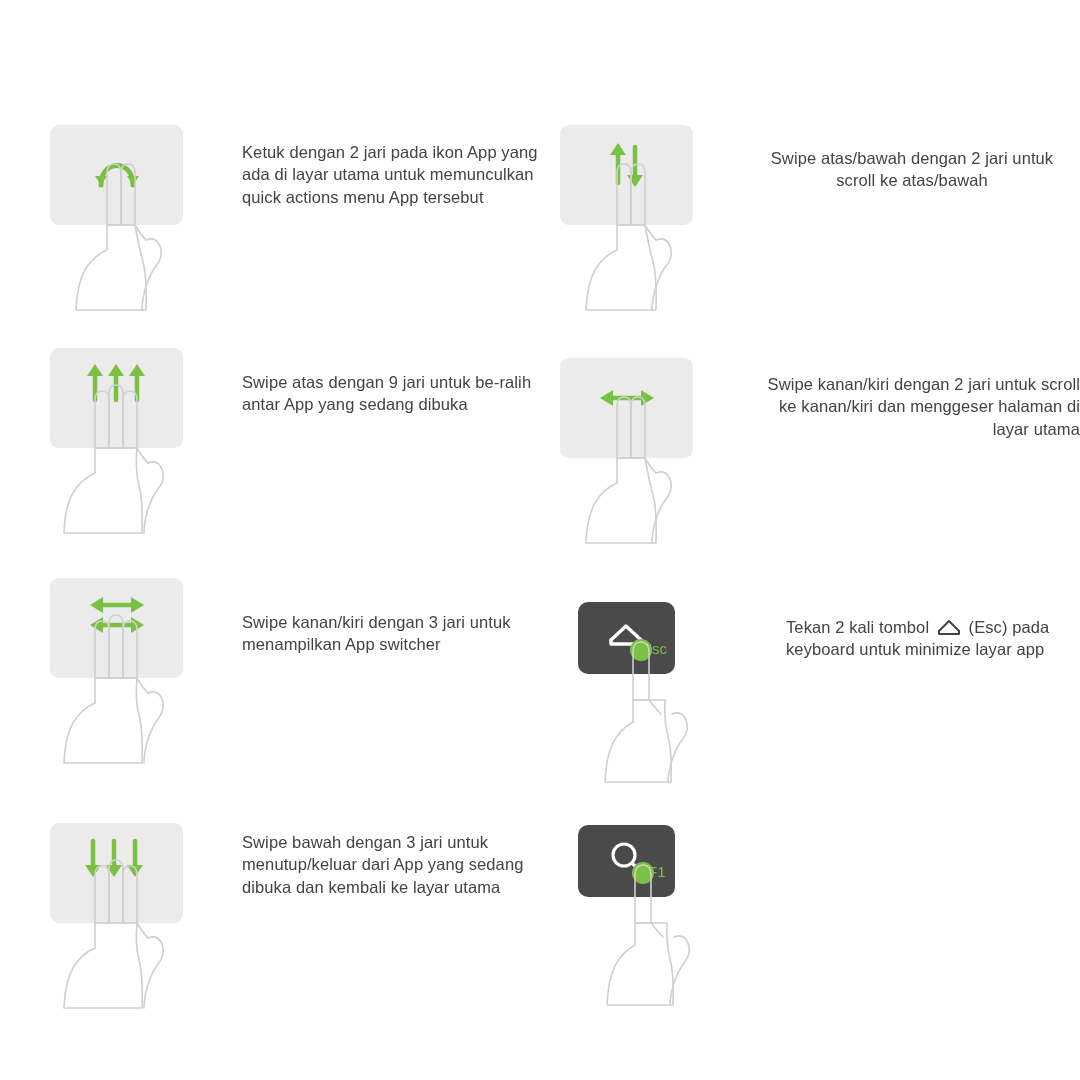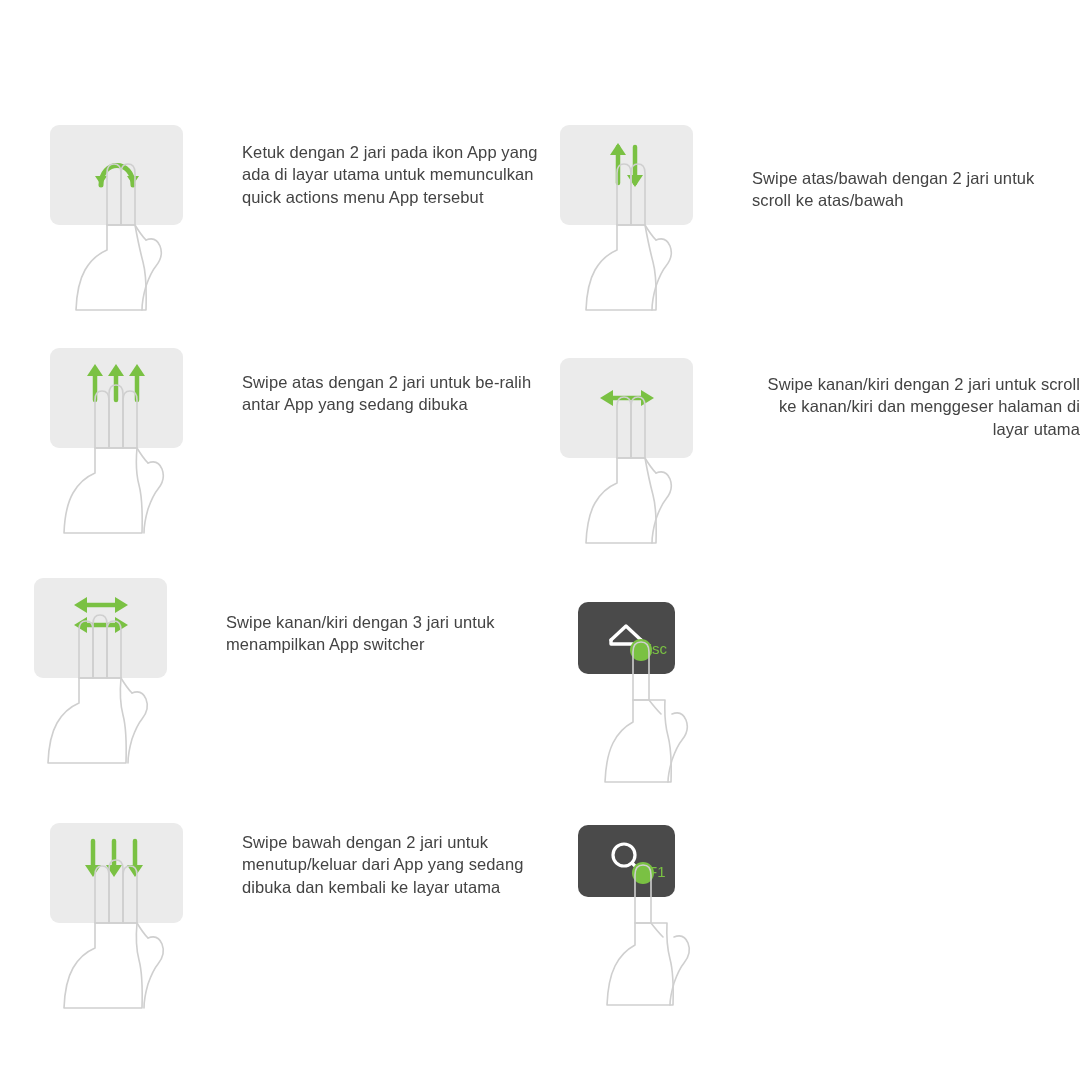--- a/index.html
+++ b/index.html
@@ -131,21 +131,21 @@
       <svg class="hand" viewBox="0 0 160 190">
         <g fill="none" stroke="#cfcfcf" stroke-width="1.6" stroke-linejoin="round" stroke-linecap="round">
           <path d="M57 48 q0 -9 7 -9 q7 0 7 9 l0 52 l-14 0 z"></path>
           <path d="M71 48 q0 -9 7 -9 q7 0 7 9 l0 52 l-14 0 z"></path>
           <path d="M57 100 l0 25 q-14 6 -22 20 q-8 14 -9 40 l70 0 q1 -33 -3 -48 q-4 -15 -8 -37 l0 0 z"></path>
           <path d="M96 115 q10 -4 14 6 q4 10 -4 20 q-5 6 -10 20 q-4 14 -4 24"></path>
           <path d="M85 100 q6 10 11 15"></path>
         </g>
       </svg>
     </div>
-    <div class="caption" style="margin-left:32px; margin-top:42px;">Swipe atas/bawah dengan 2 jari untuk scroll ke atas/bawah</div>
+    <div class="caption" style="margin-left:32px; margin-top:22px;text-align:center;">Swipe atas/bawah dengan 2 jari untuk scroll ke atas/bawah</div>
   </div>
 
   <div class="row-item" style="left:50px; top:348px;">
     <div class="gesture-figure">
       <div class="pad"></div>
       <svg class="arrows" viewBox="0 0 133 100">
         <g stroke="#7ac143" stroke-width="4.5" stroke-linecap="round" fill="none">
           <line x1="45" y1="24" x2="45" y2="52"></line>
           <line x1="66" y1="24" x2="66" y2="52"></line>
           <line x1="87" y1="24" x2="87" y2="52"></line>
@@ -158,21 +158,21 @@
         <g fill="none" stroke="#cfcfcf" stroke-width="1.6" stroke-linejoin="round" stroke-linecap="round">
           <path d="M45 52 q0 -9 7 -9 q7 0 7 9 l0 48 l-14 0 z"></path>
           <path d="M59 46 q0 -9 7 -9 q7 0 7 9 l0 54 l-14 0 z"></path>
           <path d="M73 52 q0 -9 7 -9 q7 0 7 9 l0 48 l-14 0 z"></path>
           <path d="M45 100 l0 25 q-14 6 -22 20 q-8 14 -9 40 l78 0 q1 -33 -3 -48 q-4 -15 -2 -37 l0 0 z"></path>
           <path d="M98 115 q10 -4 14 6 q4 10 -4 20 q-5 6 -10 20 q-4 14 -4 24"></path>
           <path d="M87 100 q6 10 11 15"></path>
         </g>
       </svg>
     </div>
-    <div class="caption" style="margin-left:32px; margin-top:23px;">Swipe atas dengan 2 jari untuk be-ralih antar App yang sedang dibuka</div>
+    <div class="caption" style="margin-left:32px; margin-top:23px;">Swipe atas dengan 9 jari untuk be-ralih antar App yang sedang dibuka</div>
   </div>
 
   <div class="row-item" style="left:560px; top:358px;text-align:right;">
     <div class="gesture-figure">
       <div class="pad"></div>
       <svg class="arrows" viewBox="0 0 133 100">
         <g stroke="#7ac143" stroke-width="4.5" stroke-linecap="round" fill="none">
           <line x1="46" y1="40" x2="88" y2="40"></line>
         </g>
         <path d="M40 40 l13 -8 l0 16 z" fill="#7ac143"></path>
@@ -184,21 +184,21 @@
           <path d="M71 48 q0 -9 7 -9 q7 0 7 9 l0 52 l-14 0 z"></path>
           <path d="M57 100 l0 25 q-14 6 -22 20 q-8 14 -9 40 l70 0 q1 -33 -3 -48 q-4 -15 -8 -37 l0 0 z"></path>
           <path d="M96 115 q10 -4 14 6 q4 10 -4 20 q-5 6 -10 20 q-4 14 -4 24"></path>
           <path d="M85 100 q6 10 11 15"></path>
         </g>
       </svg>
     </div>
     <div class="caption wide" style="margin-left:32px; margin-top:15px;">Swipe kanan/kiri dengan 2 jari untuk scroll ke kanan/kiri dan menggeser halaman di layar utama</div>
   </div>
 
-  <div class="row-item" style="left:34px; top:578px;">
+  <div class="row-item" style="left:50px; top:578px;">
     <div class="gesture-figure">
       <div class="pad"></div>
       <svg class="arrows" viewBox="0 0 133 100">
         <g stroke="#7ac143" stroke-width="4.5" stroke-linecap="round" fill="none">
           <line x1="46" y1="27" x2="88" y2="27"></line>
           <line x1="46" y1="47" x2="88" y2="47"></line>
         </g>
         <path d="M40 27 l13 -8 l0 16 z" fill="#7ac143"></path>
         <path d="M94 27 l-13 -8 l0 16 z" fill="#7ac143"></path>
         <path d="M40 47 l13 -8 l0 16 z" fill="#7ac143"></path>
@@ -229,20 +229,28 @@
       <svg class="hand" viewBox="0 0 160 190" style="left:10px;">
         <g fill="none" stroke="#cfcfcf" stroke-width="1.6" stroke-linejoin="round" stroke-linecap="round">
           <circle cx="53" cy="48" r="11" fill="#7ac143" stroke="none"></circle>
           <path d="M45 50 q0 -10 8 -10 q8 0 8 10 l0 48 l-16 0 z"></path>
           <path d="M45 98 l0 22 q-13 7 -20 21 q-7 14 -8 39 l66 0 q1 -31 -3 -46 q-4 -15 -3 -36 l0 0 z"></path>
           <path d="M84 112 q10 -4 14 6 q4 10 -4 20 q-5 6 -10 20 q-4 14 -4 22"></path>
           <path d="M61 98 q7 9 12 14"></path>
         </g>
       </svg>
     </div>
+    <div class="caption wide" style="margin-left:48px; margin-top:14px;">
+      <span>Tekan 2 kali tombol</span>
+      <svg class="inline-glyph" width="26" height="20" viewBox="0 0 26 20">
+        <path d="M3 14 l10 -10 l10 10" fill="none" stroke="#434343" stroke-width="2" stroke-linecap="round" stroke-linejoin="round"></path>
+        <path d="M3 14 l0 3 l20 0 l0 -3" fill="none" stroke="#434343" stroke-width="2" stroke-linecap="round" stroke-linejoin="round"></path>
+      </svg>
+      <span>(Esc) pada keyboard untuk minimize layar app</span>
+    </div>
   </div>
 
   <div class="row-item" style="left:50px; top:823px;">
     <div class="gesture-figure">
       <div class="pad"></div>
       <svg class="arrows" viewBox="0 0 133 100">
         <g stroke="#7ac143" stroke-width="4.5" stroke-linecap="round" fill="none">
           <line x1="43" y1="18" x2="43" y2="46"></line>
           <line x1="64" y1="18" x2="64" y2="46"></line>
           <line x1="85" y1="18" x2="85" y2="46"></line>
@@ -255,21 +263,21 @@
         <g fill="none" stroke="#cfcfcf" stroke-width="1.6" stroke-linejoin="round" stroke-linecap="round">
           <path d="M45 52 q0 -9 7 -9 q7 0 7 9 l0 48 l-14 0 z"></path>
           <path d="M59 46 q0 -9 7 -9 q7 0 7 9 l0 54 l-14 0 z"></path>
           <path d="M73 52 q0 -9 7 -9 q7 0 7 9 l0 48 l-14 0 z"></path>
           <path d="M45 100 l0 25 q-14 6 -22 20 q-8 14 -9 40 l78 0 q1 -33 -3 -48 q-4 -15 -2 -37 l0 0 z"></path>
           <path d="M98 115 q10 -4 14 6 q4 10 -4 20 q-5 6 -10 20 q-4 14 -4 24"></path>
           <path d="M87 100 q6 10 11 15"></path>
         </g>
       </svg>
     </div>
-    <div class="caption" style="margin-left:32px; margin-top:8px;">Swipe bawah dengan 2 jari untuk menutup/keluar dari App yang sedang dibuka dan kembali ke layar utama</div>
+    <div class="caption" style="margin-left:32px; margin-top:8px;">Swipe bawah dengan 3 jari untuk menutup/keluar dari App yang sedang dibuka dan kembali ke layar utama</div>
   </div>
 
   <div class="row-item" style="left:578px; top:825px;">
     <div class="gesture-figure">
       <div class="pad key"></div>
       <svg class="keyglyph" viewBox="0 0 97 72">
         <circle cx="46" cy="30" r="11" fill="none" stroke="#ffffff" stroke-width="3.2"></circle>
         <line x1="54" y1="38" x2="62" y2="46" stroke="#ffffff" stroke-width="3.2" stroke-linecap="round"></line>
       </svg>
       <div class="keylabel" style="left:70px; top:38px;">F1</div>

